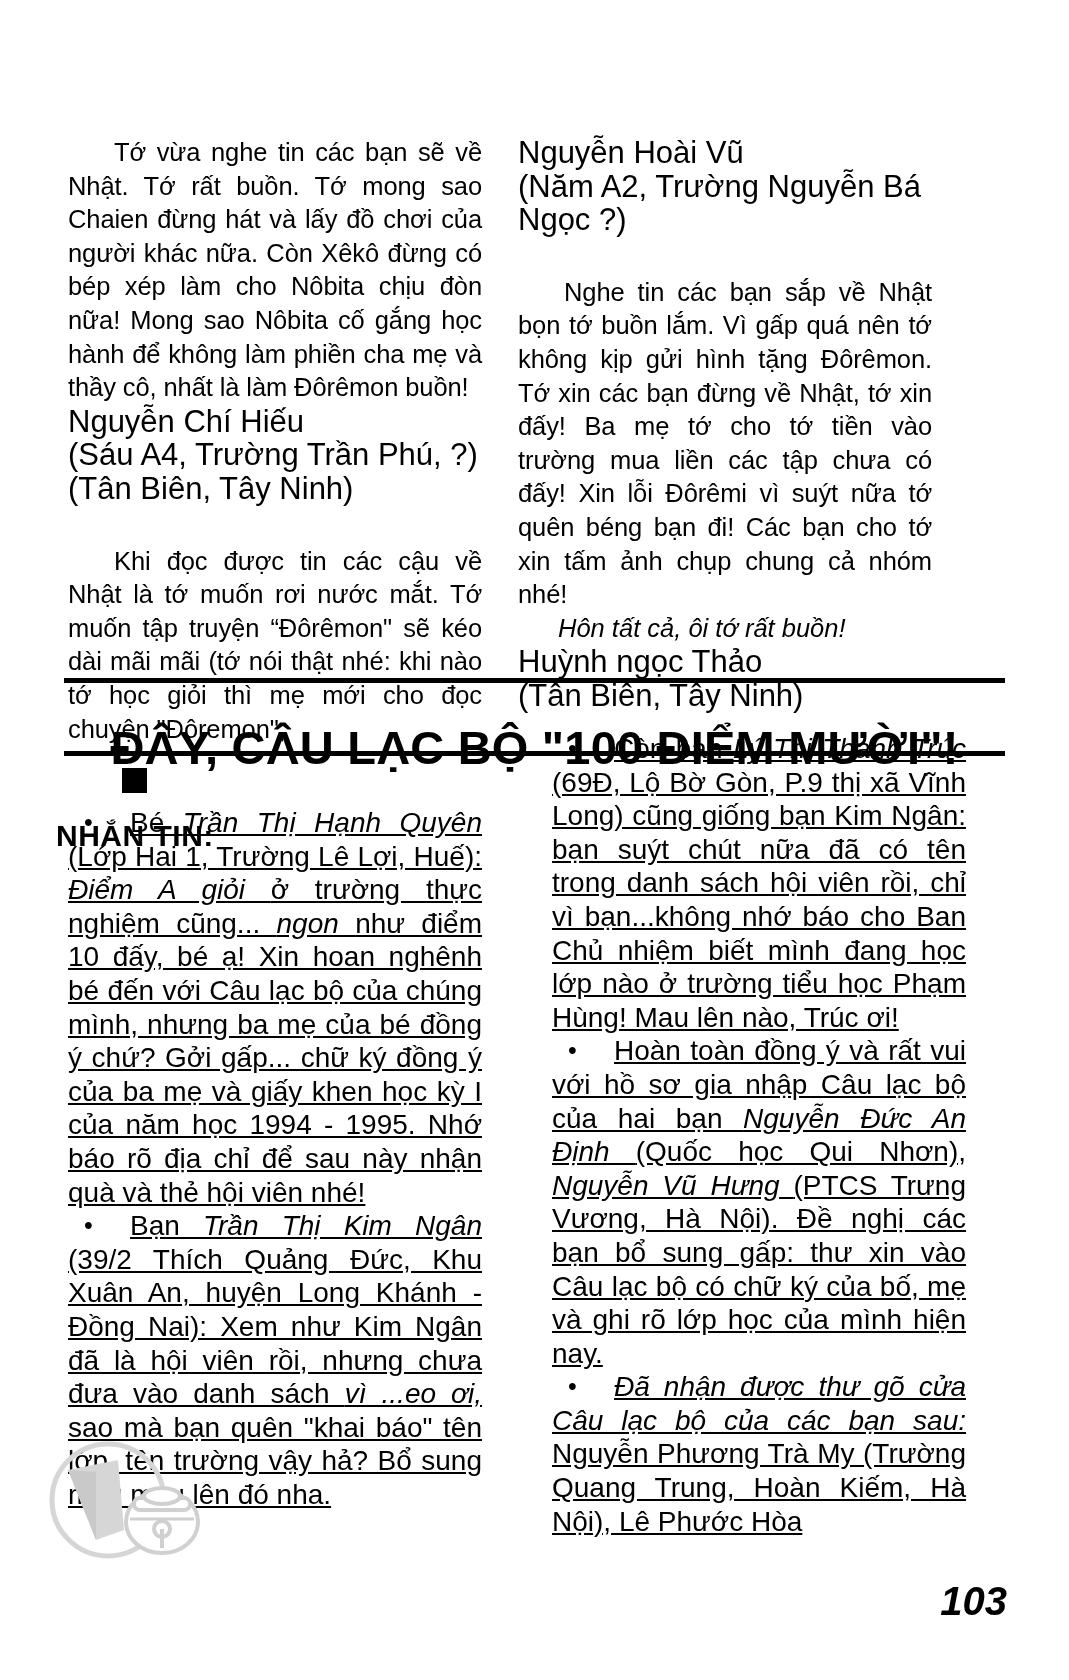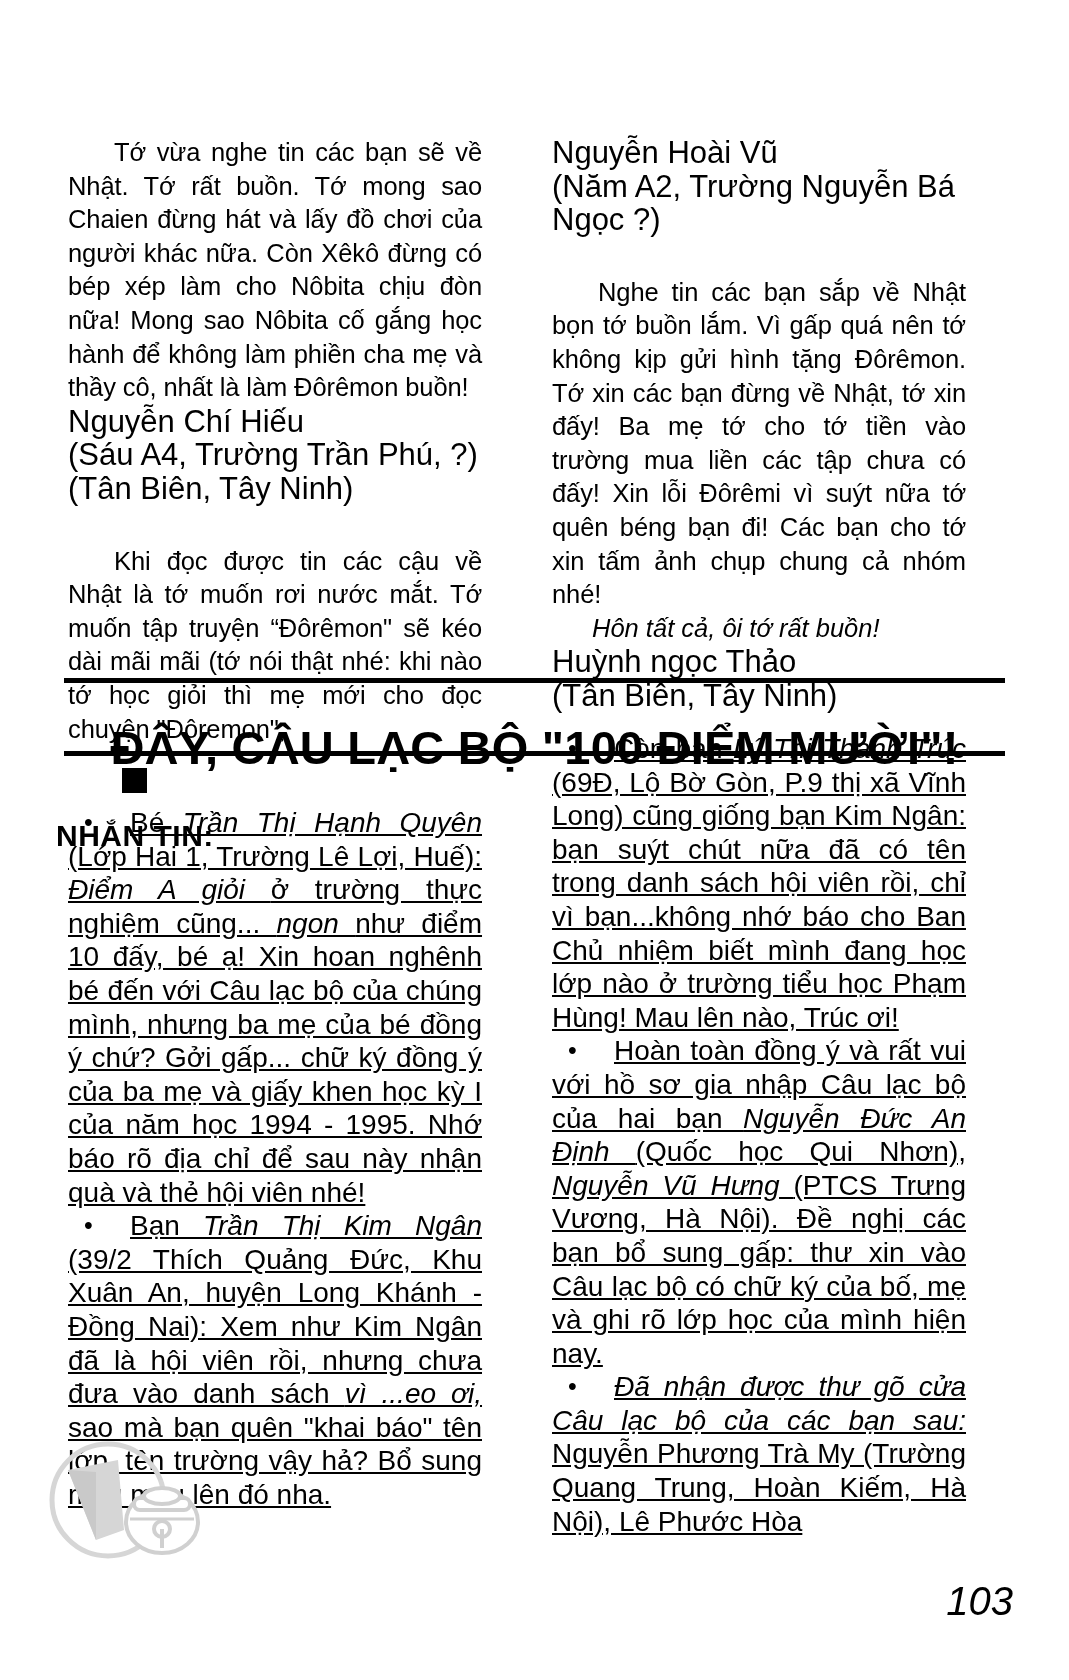--- a/index.html
+++ b/index.html
@@ -22,21 +22,20 @@
     background: #ffffff;
   }
 
   
   .letters {
     position: absolute;
     left: 68px;
     top: 136px;
     width: 933px;
     display: flex;
-    gap: 34px;
   }
   .col {
     width: 414px;
     flex: 0 0 414px;
   }
   .col.right { margin-left: 36px; }
 
   p.body {
     margin: 0;
     font-size: 25.5px;
@@ -159,24 +158,24 @@
     left: 46px;
     top: 1412px;
     width: 170px;
     height: 150px;
     opacity: 1;
   }
 
   
   .pageno {
     position: absolute;
-    right: 56px;
+    right: 62px;
     bottom: 56px;
     font-size: 40px;
-    font-weight: normal;
+    font-weight: bold;
     font-style: italic;
   }
 </style>
 </head>
 <body>
 
 <div class="page">
 
   <div class="letters">
 

